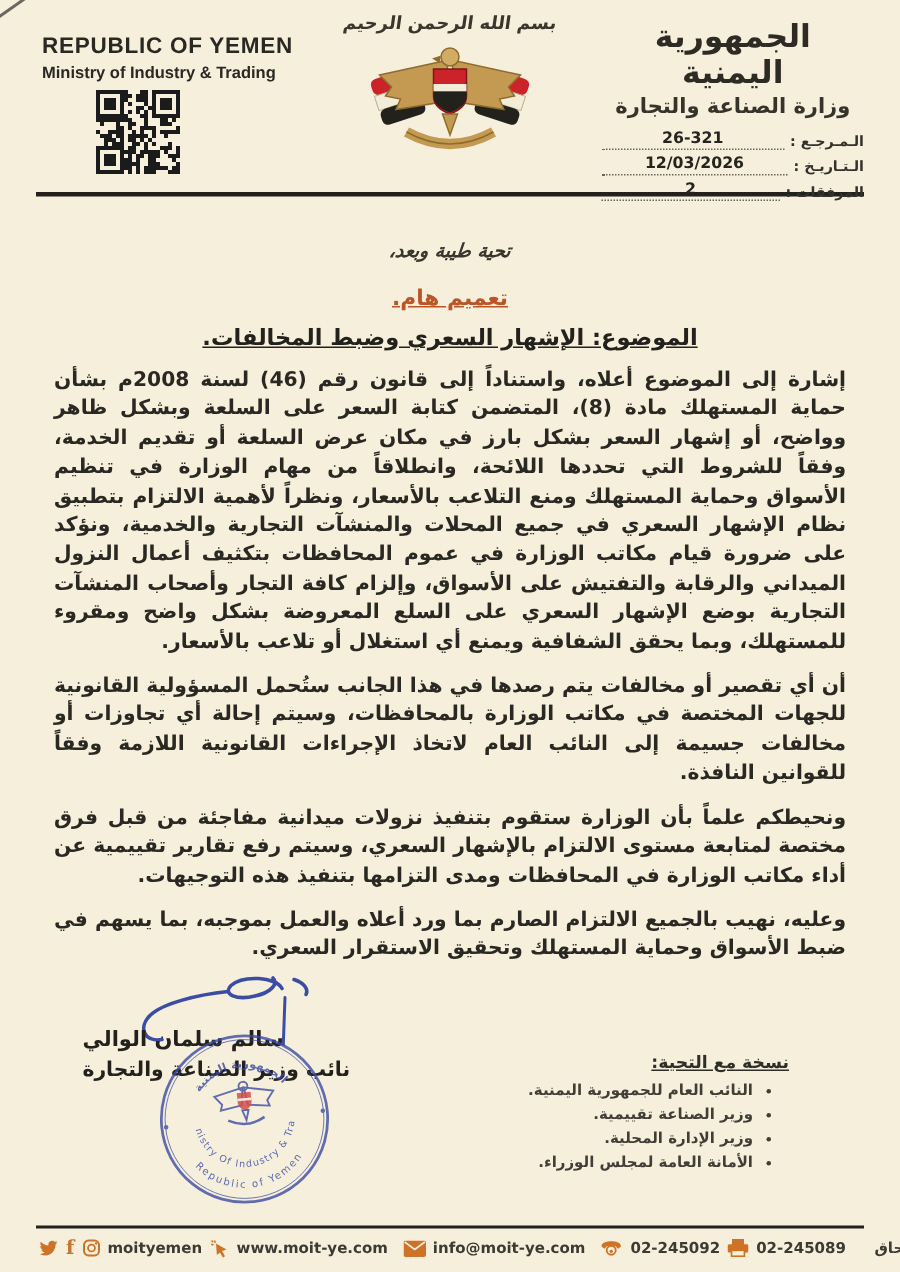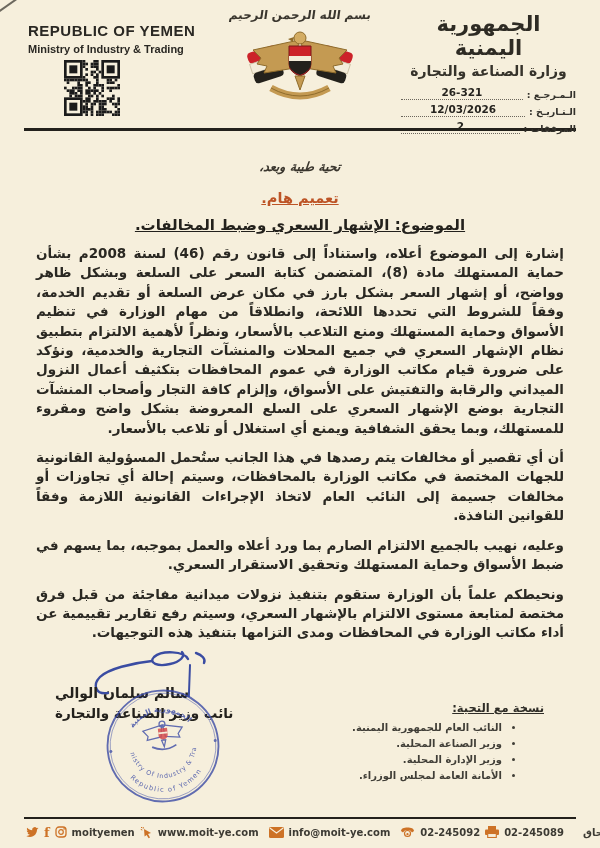--- a/index.html
+++ b/index.html
@@ -43,21 +43,21 @@
   
   .sig-area { position:relative; height:196px; }
   .closing { position:absolute; left:250px; top:8px; direction:rtl;
              font-size:15px; font-weight:bold; color:#23211c; }
   .sig-block { position:absolute; left:55px; top:2px; width:195px; text-align:left; direction:rtl; }
   .sig-scribble { display:block; margin:0 auto; }
   .sig-name { font-size:14px; font-weight:bold; color:#23211c; margin-top:-12px; }
   .sig-title { font-size:13.5px; font-weight:bold; color:#23211c; margin-top:4px; }
   .stamp { position:absolute; left:100px; top:40px; opacity:.88; transform:rotate(-6deg); }
   .copies { position:absolute; right:34px; top:58px; width:230px; direction:rtl; color:#403e37; }
-  .copies-title { font-size:11.5px; font-weight:bold; text-decoration:underline; color:#2f2d27; margin-right:22px; }
+  .copies-title { font-size:11.5px; font-weight:bold; text-decoration:underline; color:#2f2d27; margin-right:40px; }
   .copies ul { list-style:disc; padding-right:64px; margin-top:5px; }
   .copies li { font-size:10px; font-weight:700; line-height:16px; }
   
   .footer-rule { position:absolute; left:24px; right:24px; bottom:29px; height:2.5px; background:#23211c; }
   .footer { position:absolute; left:26px; right:18px; bottom:5px; height:22px;
             display:flex; align-items:center; gap:5px;
             font-size:10px; font-weight:bold; color:#3c3a33; white-space:nowrap; }
   .footer .sp { flex:1; }
   .ico { display:inline-flex; align-items:center; justify-content:center; }
   .fb-f { color:#cd7226; font-family:"DejaVu Serif", serif; font-weight:bold; font-size:13px; }
@@ -299,22 +299,22 @@
   <div class="rule"></div>
 
   <div class="letter">
     <div class="greeting">تحية طيبة وبعد،</div>
     <div class="circ-title">
       <span>تعميم هام.</span>
     </div>
     <div class="subject">الموضوع: الإشهار السعري وضبط المخالفات.</div>
     <p class="para">إشارة إلى الموضوع أعلاه، واستناداً إلى قانون رقم (46) لسنة 2008م بشأن حماية المستهلك مادة (8)، المتضمن كتابة السعر على السلعة وبشكل ظاهر وواضح، أو إشهار السعر بشكل بارز في مكان عرض السلعة أو تقديم الخدمة، وفقاً للشروط التي تحددها اللائحة، وانطلاقاً من مهام الوزارة في تنظيم الأسواق وحماية المستهلك ومنع التلاعب بالأسعار، ونظراً لأهمية الالتزام بتطبيق نظام الإشهار السعري في جميع المحلات والمنشآت التجارية والخدمية، ونؤكد على ضرورة قيام مكاتب الوزارة في عموم المحافظات بتكثيف أعمال النزول الميداني والرقابة والتفتيش على الأسواق، وإلزام كافة التجار وأصحاب المنشآت التجارية بوضع الإشهار السعري على السلع المعروضة بشكل واضح ومقروء للمستهلك، وبما يحقق الشفافية ويمنع أي استغلال أو تلاعب بالأسعار.</p>
     <p class="para">أن أي تقصير أو مخالفات يتم رصدها في هذا الجانب ستُحمل المسؤولية القانونية للجهات المختصة في مكاتب الوزارة بالمحافظات، وسيتم إحالة أي تجاوزات أو مخالفات جسيمة إلى النائب العام لاتخاذ الإجراءات القانونية اللازمة وفقاً للقوانين النافذة.</p>
+    <p class="para">ونحيطكم علماً بأن الوزارة ستقوم بتنفيذ نزولات ميدانية مفاجئة من قبل فرق مختصة لمتابعة مستوى الالتزام بالإشهار السعري، وسيتم رفع تقارير تقييمية عن أداء مكاتب الوزارة في المحافظات ومدى التزامها بتنفيذ هذه التوجيهات.</p>
     <p class="para">وعليه، نهيب بالجميع الالتزام الصارم بما ورد أعلاه والعمل بموجبه، بما يسهم في ضبط الأسواق وحماية المستهلك وتحقيق الاستقرار السعري.</p>
-    <p class="para">ونحيطكم علماً بأن الوزارة ستقوم بتنفيذ نزولات ميدانية مفاجئة من قبل فرق مختصة لمتابعة مستوى الالتزام بالإشهار السعري، وسيتم رفع تقارير تقييمية عن أداء مكاتب الوزارة في المحافظات ومدى التزامها بتنفيذ هذه التوجيهات.</p>
   </div>
 
   <div class="sig-area">
 
     <div class="sig-block">
       <svg class="sig-scribble" width="170" height="52" viewBox="0 0 170 52">
         <g fill="none" stroke="#2b3f9e" stroke-width="2.4" stroke-linecap="round" opacity=".92">
           <path d="M120 14 c-4 -8 -26 -9 -34 -2 c-6 6 4 10 16 7 c10 -2 16 -8 12 -12"></path>
           <path d="M84 16 c-20 2 -44 8 -52 16 c-8 8 -4 18 8 16"></path>
           <path d="M128 8 c6 2 10 6 8 10"></path>
@@ -358,21 +358,21 @@
         <text font-size="8" letter-spacing="1.5">
           <textPath href="#arcBotOuter" startOffset="50%" text-anchor="middle">Republic of Yemen</textPath>
         </text>
       </g>
     </svg>
 
     <div class="copies">
       <div class="copies-title">نسخة مع التحية:</div>
       <ul>
         <li>النائب العام للجمهورية اليمنية.</li>
-        <li>وزير الصناعة المحلية.</li>
+        <li>وزير الصناعة تقييمية.</li>
         <li>وزير الإدارة المحلية.</li>
         <li>الأمانة العامة لمجلس الوزراء.</li>
       </ul>
     </div>
   </div>
 
   <div class="footer-rule"></div>
   <div class="footer">
     <span class="ico">
       <svg width="13" height="11" viewBox="0 0 13 11">

